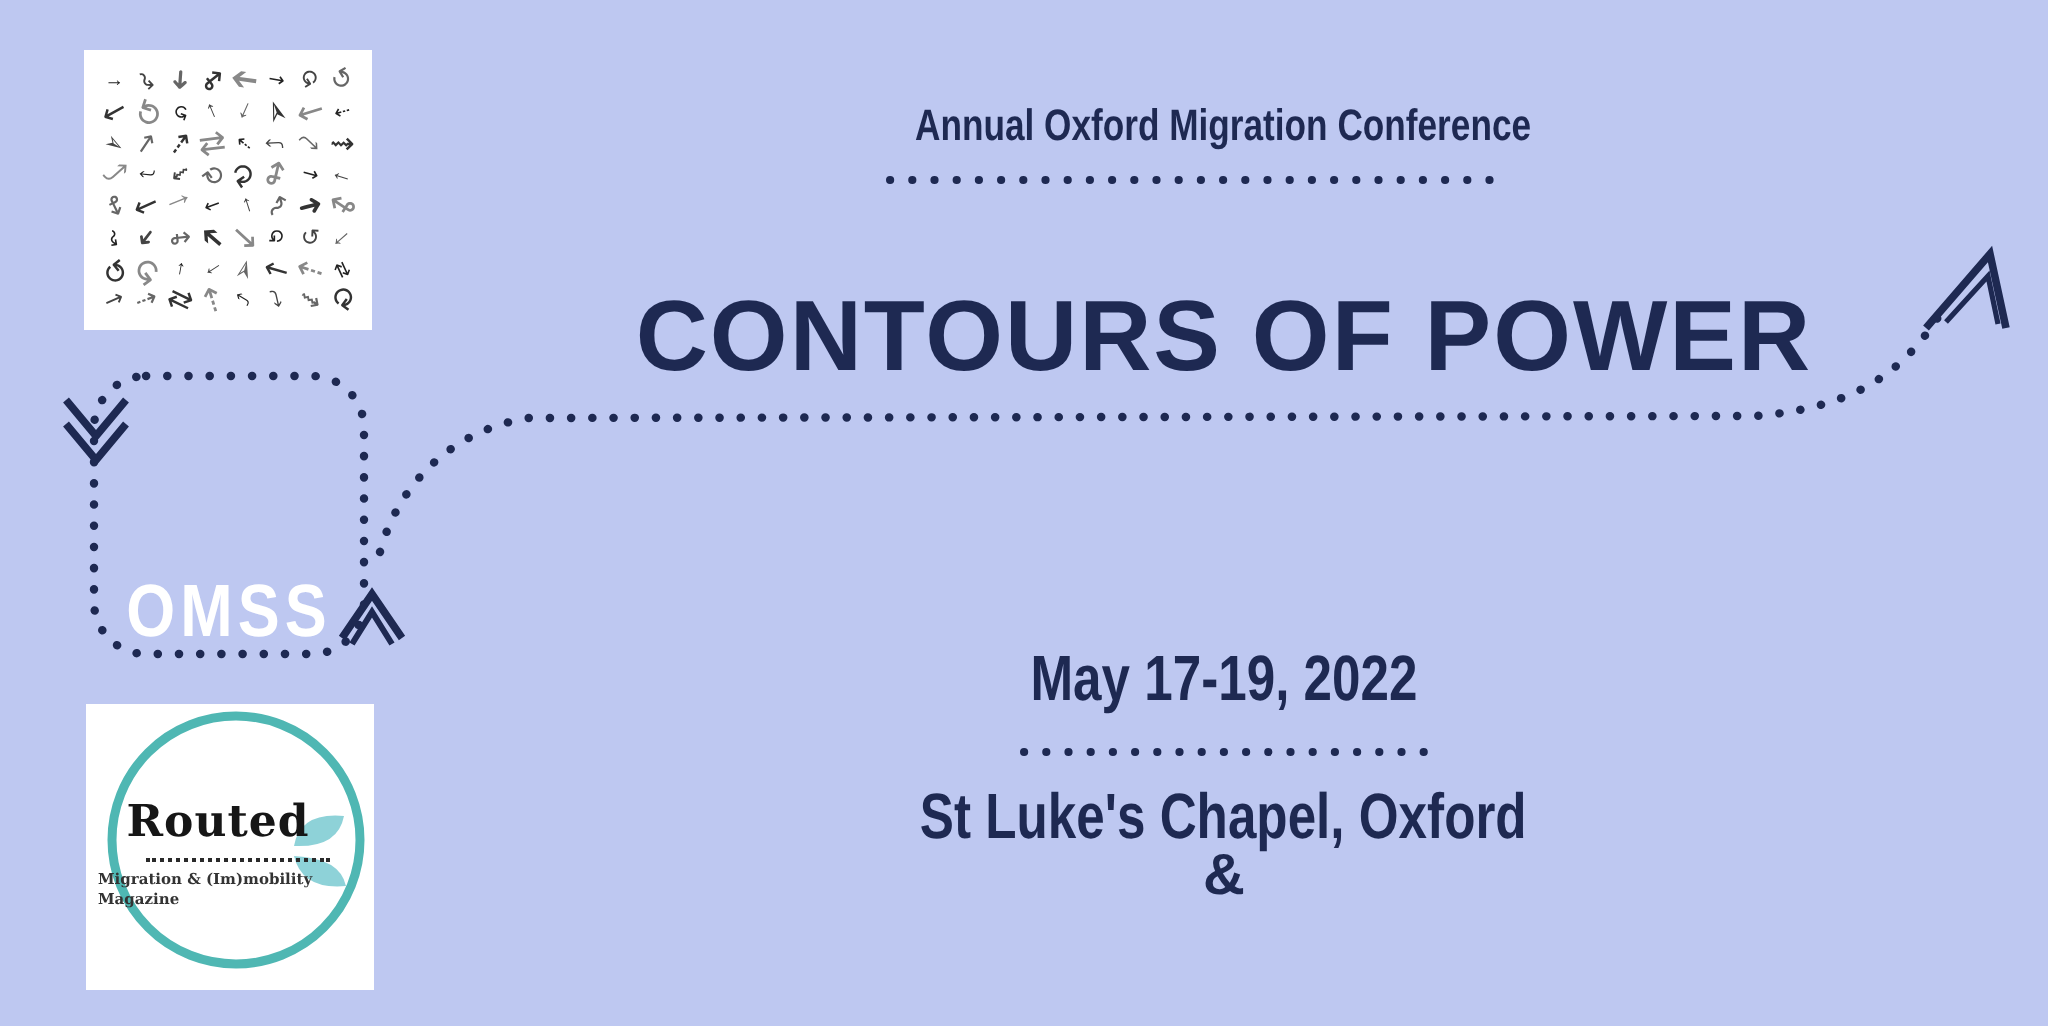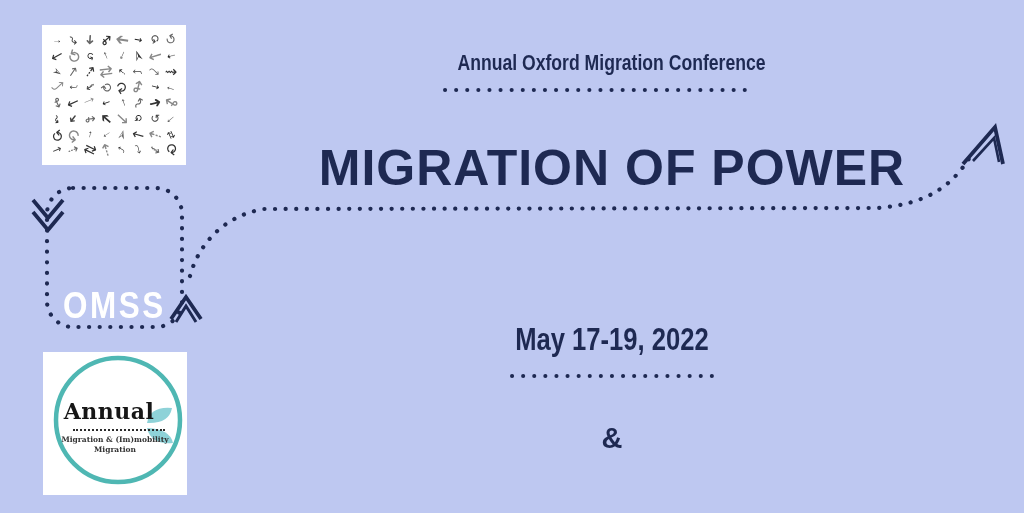--- a/index.html
+++ b/index.html
@@ -25,21 +25,21 @@
   .omss .label{color:#ffffff;font-size:37px;font-weight:bold;letter-spacing:3px;
                display:inline-block;transform:scaleX(0.85);transform-origin:50% 50%;}
 
   
   .routed{position:absolute;left:43px;top:352px;width:144px;height:143px;background:#ffffff;}
   .routed svg{position:absolute;left:0;top:0;}
   .routed .rname{position:absolute;left:0;top:46px;width:132px;text-align:center;
                  font-family:"DejaVu Serif",serif;font-weight:bold;font-size:22px;
                  color:#161616;letter-spacing:0.5px;}
   .routed .rline{position:absolute;left:30px;top:77px;width:92px;border-bottom:2px dotted #2a2a2a;}
-  .routed .rtag{position:absolute;left:6px;top:83px;width:132px;text-align:center;
+  .routed .rtag{position:absolute;left:6px;top:83px;width:132px;
                 font-family:"DejaVu Serif",serif;font-weight:bold;font-size:7.5px;color:#333;}
   .routed .rtag2{top:93px;}
 
   
   .center-row{position:absolute;left:200px;width:824px;text-align:center;
               color:var(--navy,#1e2952);font-weight:bold;line-height:1;white-space:nowrap;}
   .cond{display:inline-block;transform:scaleX(0.8);transform-origin:50% 50%;}
   .eyebrow{top:52px;font-size:22px;}
   .title{top:143px;font-size:50px;letter-spacing:1px;}
   .subtitle{top:236px;font-size:35px;}
@@ -149,28 +149,31 @@
   <div class="omss">
     <span class="label">OMSS</span>
   </div>
 
   <div class="routed">
     <svg width="144" height="143" viewBox="0 0 144 143">
       <circle cx="75" cy="68" r="62" fill="none" stroke="var(--teal,#4fb7b3)" stroke-width="4.5"></circle>
       <path d="M104 71 Q107 54 129 56 Q126 72 104 71 Z" fill="var(--leaf,#8ed2d8)"></path>
       <path d="M104 76 Q108 93 130 91 Q127 77 104 76 Z" fill="var(--leaf,#8ed2d8)"></path>
     </svg>
-    <div class="rname">Annual</div>
+    <div class="rname">Routed</div>
     <div class="rline"></div>
     <div class="rtag">Migration &amp; (Im)mobility</div>
-    <div class="rtag rtag2">Migration</div>
+    <div class="rtag rtag2">Magazine</div>
   </div>
 
   <div class="center-row eyebrow">
     <span class="cond">Annual Oxford Migration Conference</span>
   </div>
-  <div class="center-row title">MIGRATION OF POWER</div>
+  <div class="center-row title">CONTOURS OF POWER</div>
   <div class="center-row date">
     <span class="cond">May 17-19, 2022</span>
+  </div>
+  <div class="center-row venue">
+    <span class="cond">St Luke's Chapel, Oxford</span>
   </div>
   <div class="center-row amp">&amp;</div>
 
 </div>
 
 </body></html>

